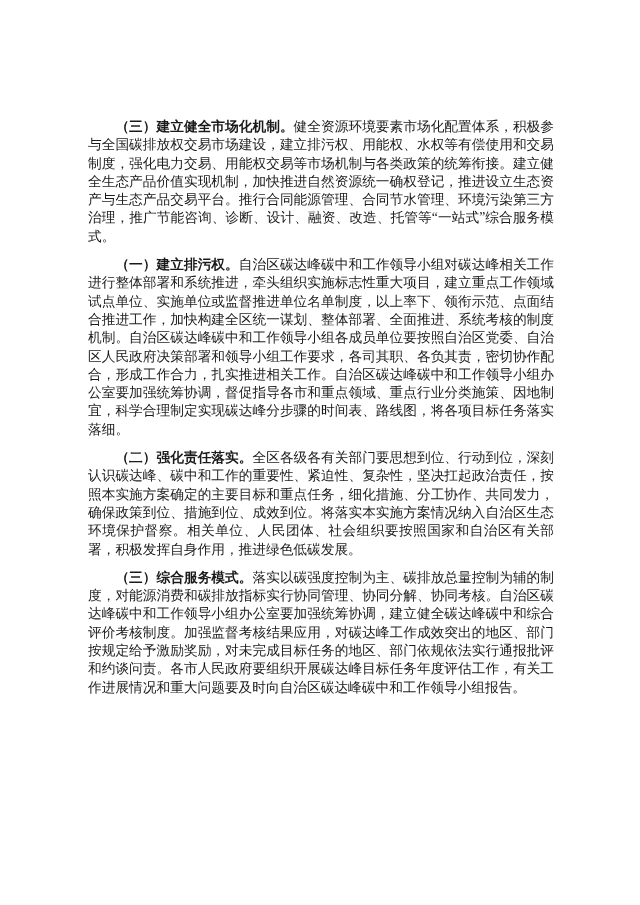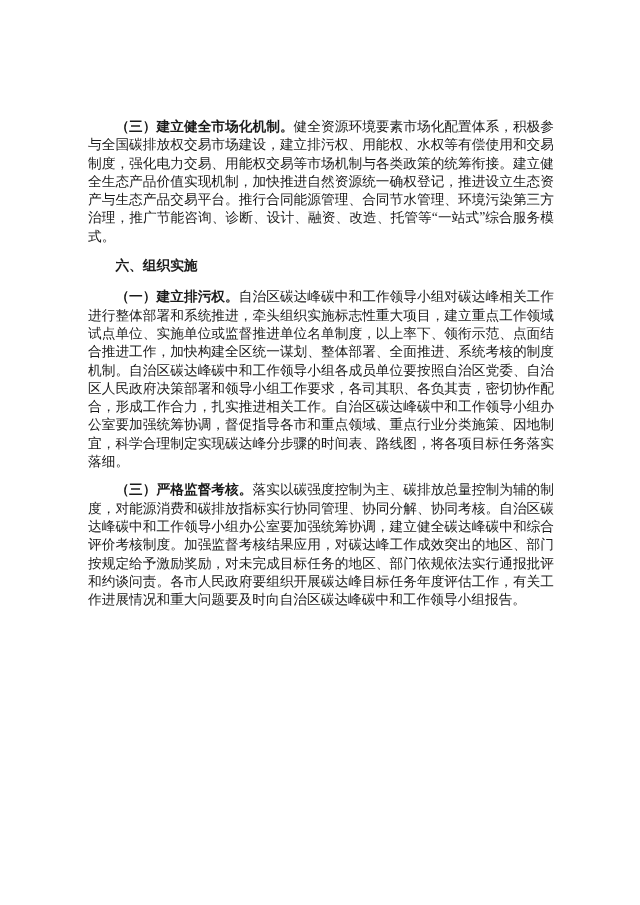--- a/index.html
+++ b/index.html
@@ -44,21 +44,21 @@
   }
 </style>
 </head>
 <body>
 
 <div class="page">
   <div class="doc">
 
     <p class="para"><span class="lead">（三）建立健全市场化机制。</span><span>健全资源环境要素市场化配置体系，积极参与全国碳排放权交易市场建设，建立排污权、用能权、水权等有偿使用和交易制度，强化电力交易、用能权交易等市场机制与各类政策的统筹衔接。建立健全生态产品价值实现机制，加快推进自然资源统一确权登记，推进设立生态资产与生态产品交易平台。推行合同能源管理、合同节水管理、环境污染第三方治理，推广节能咨询、诊断、设计、融资、改造、托管等“一站式”综合服务模式。</span></p>
 
-    <h2 class="sec-heading">六、组织实施</h2>
 
     <p class="para"><span class="lead">（一）建立排污权。</span><span>自治区碳达峰碳中和工作领导小组对碳达峰相关工作进行整体部署和系统推进，牵头组织实施标志性重大项目，建立重点工作领域试点单位、实施单位或监督推进单位名单制度，以上率下、领衔示范、点面结合推进工作，加快构建全区统一谋划、整体部署、全面推进、系统考核的制度机制。自治区碳达峰碳中和工作领导小组各成员单位要按照自治区党委、自治区人民政府决策部署和领导小组工作要求，各司其职、各负其责，密切协作配合，形成工作合力，扎实推进相关工作。自治区碳达峰碳中和工作领导小组办公室要加强统筹协调，督促指导各市和重点领域、重点行业分类施策、因地制宜，科学合理制定实现碳达峰分步骤的时间表、路线图，将各项目标任务落实落细。</span></p>
 
+    <p class="para"><span class="lead">（二）强化责任落实。</span><span>全区各级各有关部门要思想到位、行动到位，深刻认识碳达峰、碳中和工作的重要性、紧迫性、复杂性，坚决扛起政治责任，按照本实施方案确定的主要目标和重点任务，细化措施、分工协作、共同发力，确保政策到位、措施到位、成效到位。将落实本实施方案情况纳入自治区生态环境保护督察。相关单位、人民团体、社会组织要按照国家和自治区有关部署，积极发挥自身作用，推进绿色低碳发展。</span></p>
 
-    <p class="para"><span class="lead">（三）严格监督考核。</span><span>落实以碳强度控制为主、碳排放总量控制为辅的制度，对能源消费和碳排放指标实行协同管理、协同分解、协同考核。自治区碳达峰碳中和工作领导小组办公室要加强统筹协调，建立健全碳达峰碳中和综合评价考核制度。加强监督考核结果应用，对碳达峰工作成效突出的地区、部门按规定给予激励奖励，对未完成目标任务的地区、部门依规依法实行通报批评和约谈问责。各市人民政府要组织开展碳达峰目标任务年度评估工作，有关工作进展情况和重大问题要及时向自治区碳达峰碳中和工作领导小组报告。</span></p>
+    <p class="para"><span class="lead">（三）综合服务模式。</span><span>落实以碳强度控制为主、碳排放总量控制为辅的制度，对能源消费和碳排放指标实行协同管理、协同分解、协同考核。自治区碳达峰碳中和工作领导小组办公室要加强统筹协调，建立健全碳达峰碳中和综合评价考核制度。加强监督考核结果应用，对碳达峰工作成效突出的地区、部门按规定给予激励奖励，对未完成目标任务的地区、部门依规依法实行通报批评和约谈问责。各市人民政府要组织开展碳达峰目标任务年度评估工作，有关工作进展情况和重大问题要及时向自治区碳达峰碳中和工作领导小组报告。</span></p>
 
   </div>
 </div>
 
 </body></html>

